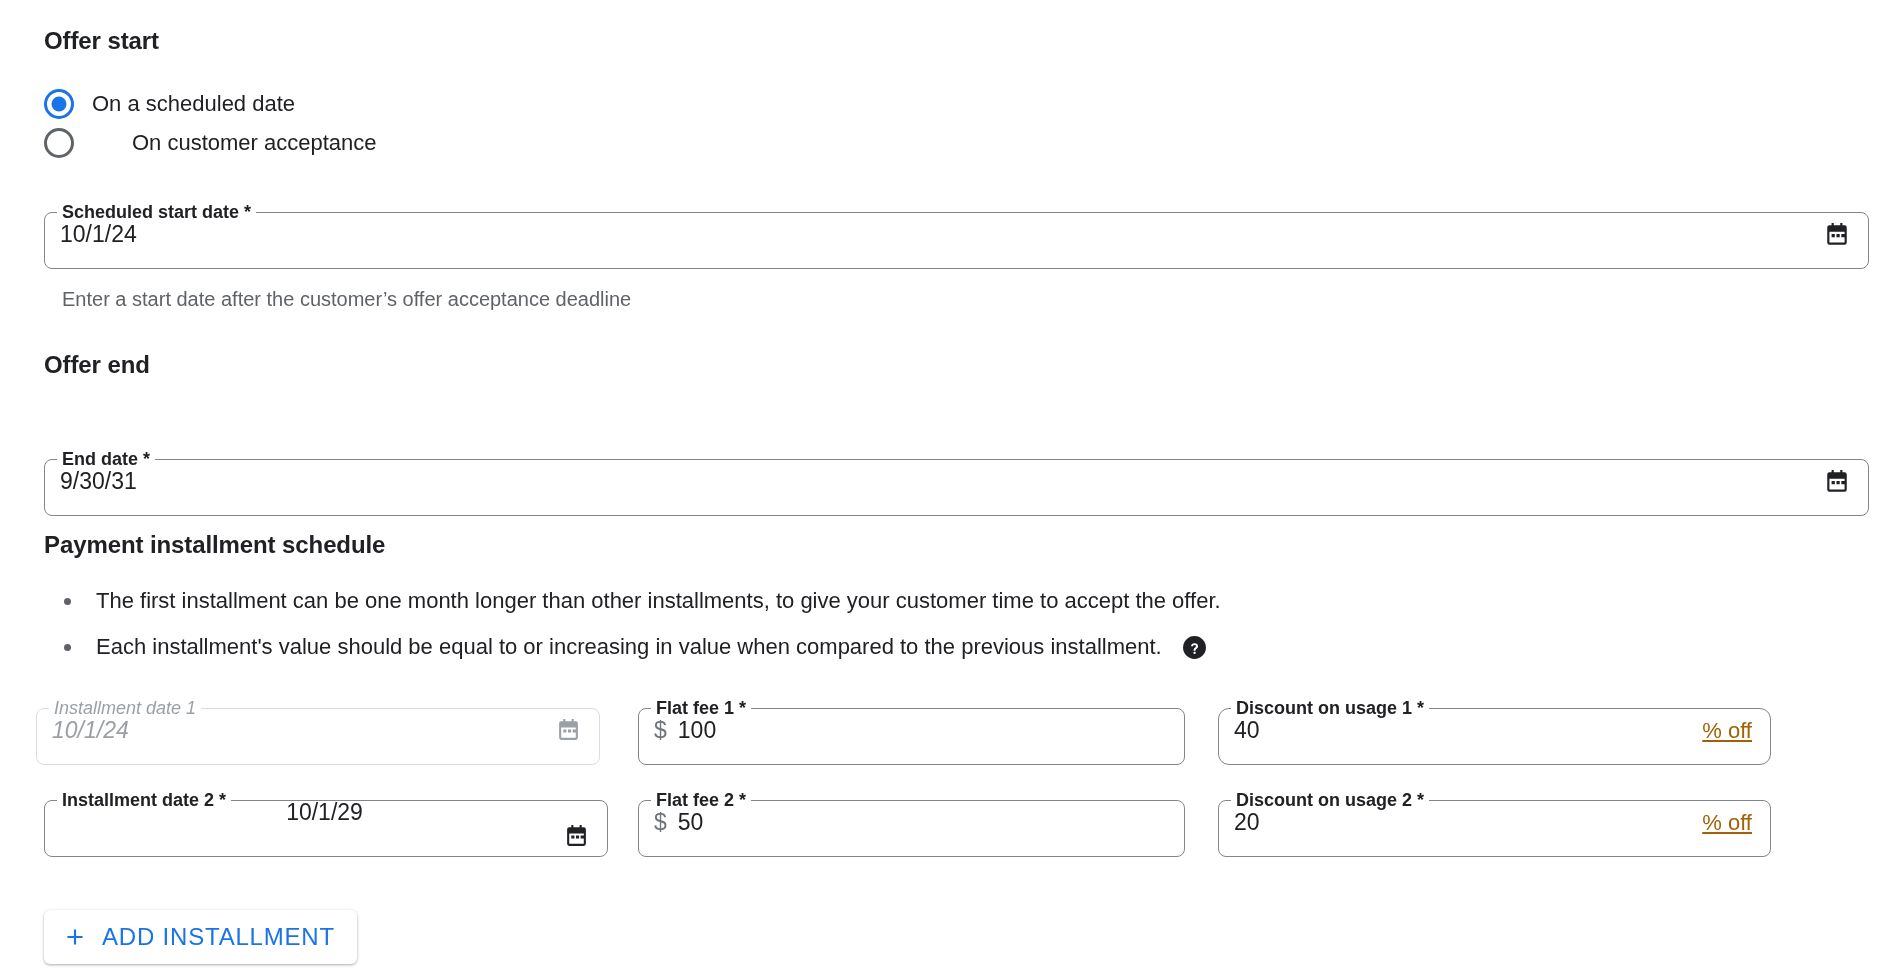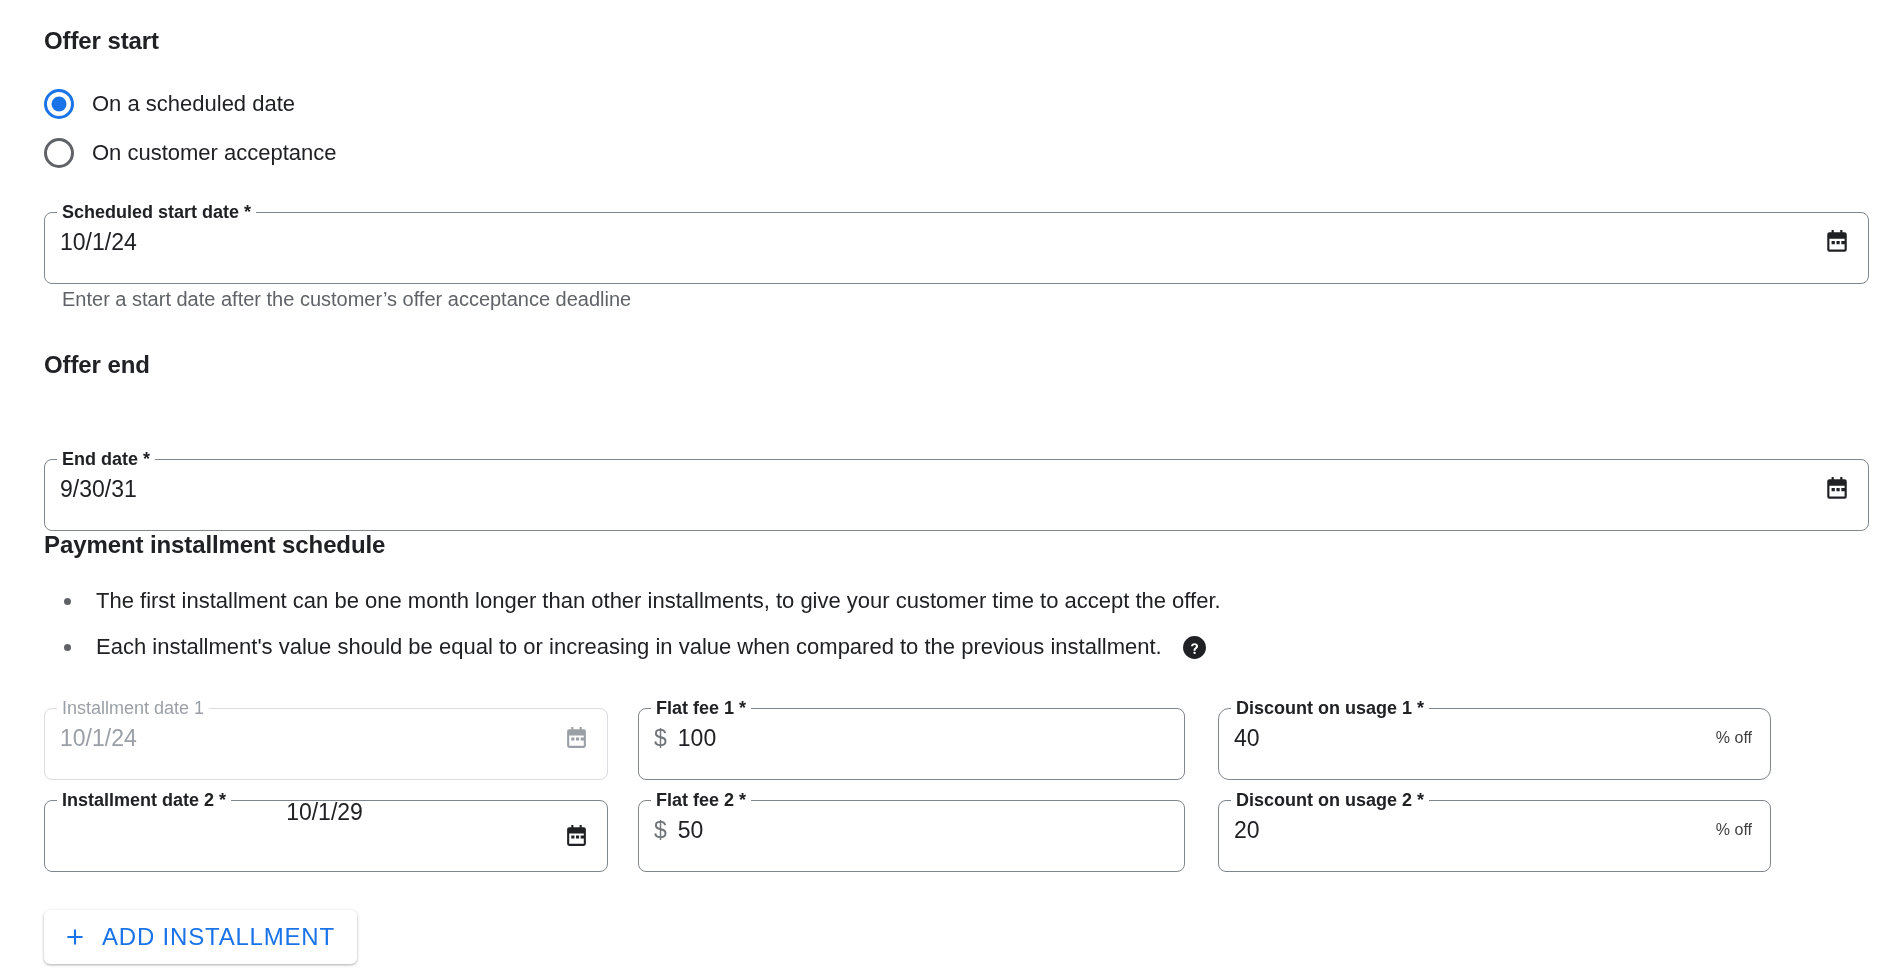--- a/index.html
+++ b/index.html
@@ -64,21 +64,21 @@
     transform: translate(-50%, -50%);
   }
   .radio-label {
     font-size: 22px;
     color: #202124;
   }
 
   
   .field {
     position: relative;
-    height: 72px;
+    height: 57px;
     border: 1.6px solid #80868b;
     border-radius: 8px;
     background: #fff;
     display: flex;
     align-items: center;
     padding: 0 18px 12px 15px;
   }
   .field.disabled {
     border-color: #dadce0;
   }
@@ -107,23 +107,24 @@
     color: #9aa0a6;
   }
   .field .prefix {
     font-size: 23px;
     color: #70757a;
     margin-right: 11px;
     line-height: 1;
   }
   .field .suffix {
     margin-left: auto;
-    font-size: 16px;
-    color: #404040;
+    font-size: 22px;
+    color: #a16207;
     line-height: 1;
+    text-decoration: underline;
   }
   .field .trailing-icon {
     margin-left: auto;
     display: flex;
     align-items: center;
     justify-content: center;
     flex: 0 0 auto;
   }
 
   .helper-text {
@@ -187,21 +188,21 @@
 
 <div class="page">
 
   <div class="abs section-title" style="left:44px; top:27px;">Offer start</div>
 
   <div class="abs radio-row" style="left:30px; top:82px;">
     <span class="radio checked"></span>
     <span class="radio-label">On a scheduled date</span>
   </div>
 
-  <div class="abs radio-row" style="left:30px; top:131px;">
+  <div class="abs radio-row" style="left:30px; top:121px;gap:40px;">
     <span class="radio"></span>
     <span class="radio-label">On customer acceptance</span>
   </div>
 
   <div class="abs field" style="left:44px; top:212px; width:1825px;">
     <span class="legend">Scheduled start date *</span>
     <span class="value">10/1/24</span>
     <span class="trailing-icon">
       <svg width="26" height="26" viewBox="0 0 24 24" aria-hidden="true">
         <path fill="#202124" d="M7 1h2v2h6V1h2v2h2a2 2 0 0 1 2 2v14a2 2 0 0 1-2 2H5a2 2 0 0 1-2-2V5a2 2 0 0 1 2-2h2V1zM5 9v10h14V9H5zm2 2h3v3H7v-3zm4.5 0h3v3h-3v-3zM16 11h3v3h-3v-3z"></path>
@@ -235,21 +236,21 @@
       <span>Each installment's value should be equal to or increasing in value when compared to the previous installment.</span>
       <span class="help-icon">
         <svg width="25" height="25" viewBox="0 0 24 24" aria-hidden="true">
           <circle cx="12" cy="12" r="11" fill="#202124"></circle>
           <path fill="#ffffff" d="M11.1 15.2h1.9v-.3c0-.63.3-1.08 1.02-1.67.86-.7 1.38-1.38 1.38-2.53 0-1.73-1.34-2.84-3.34-2.84-1.95 0-3.33 1.14-3.4 2.93h1.93c.06-.82.63-1.3 1.42-1.3.8 0 1.36.5 1.36 1.24 0 .63-.28 1.03-.97 1.58-.83.65-1.3 1.27-1.3 2.4v.49zm.95 3.1a1.17 1.17 0 0 0 1.2-1.16c0-.65-.54-1.17-1.2-1.17-.67 0-1.2.52-1.2 1.17 0 .64.53 1.16 1.2 1.16z"></path>
         </svg>
       </span>
     </li>
   </ul>
 
-  <div class="abs field disabled" style="left:44px; top:708px; width:564px;">
+  <div class="abs field disabled" style="left:36px; top:708px; width:564px;font-style:italic;">
     <span class="legend">Installment date 1</span>
     <span class="value">10/1/24</span>
     <span class="trailing-icon">
       <svg width="25" height="25" viewBox="0 0 24 24" aria-hidden="true">
         <path fill="#9aa0a6" d="M7 1h2v2h6V1h2v2h2a2 2 0 0 1 2 2v14a2 2 0 0 1-2 2H5a2 2 0 0 1-2-2V5a2 2 0 0 1 2-2h2V1zM5 9v10h14V9H5zm2 2h3v3H7v-3zm4.5 0h3v3h-3v-3zM16 11h3v3h-3v-3z"></path>
       </svg>
     </span>
   </div>
 
   <div class="abs field" style="left:638px; top:708px; width:547px;">

